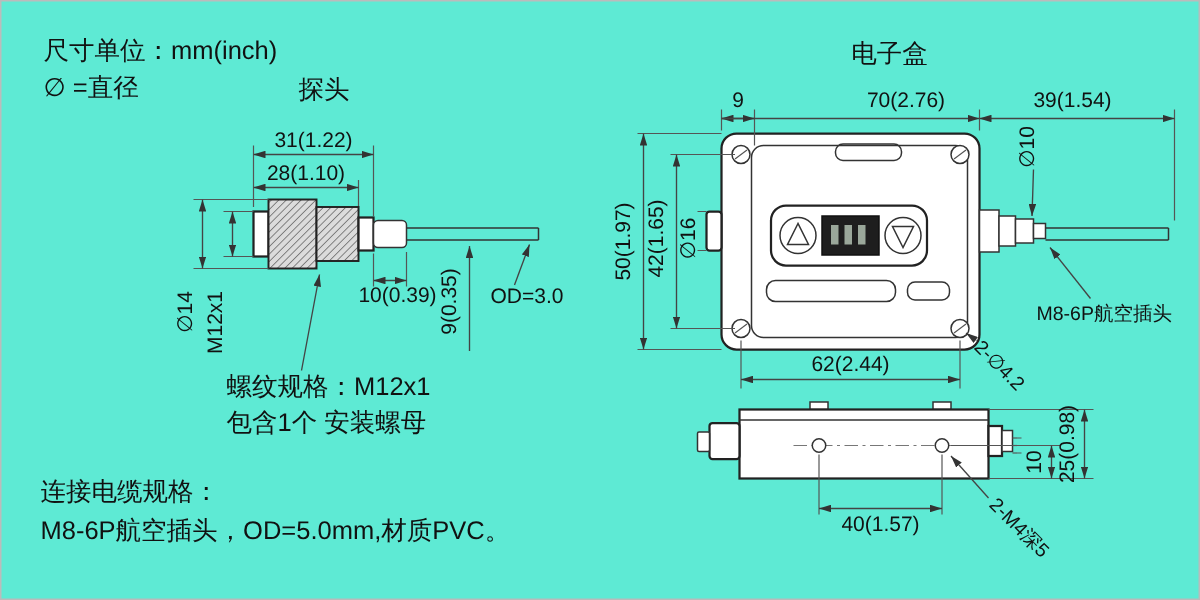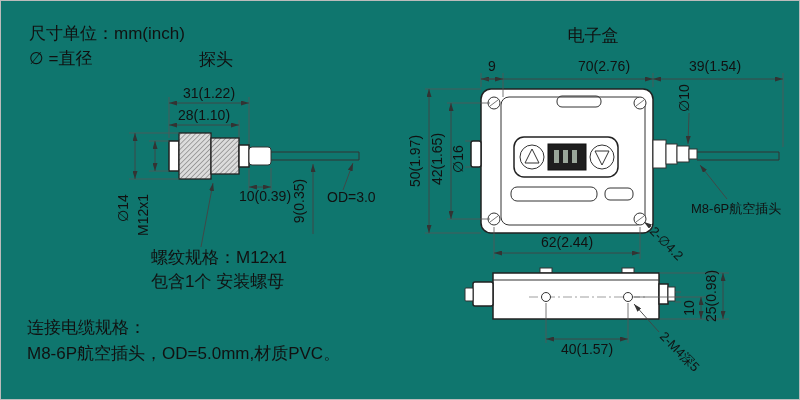--- a/index.html
+++ b/index.html
@@ -1,16 +1,16 @@
 <!DOCTYPE html>
 <html><head>
 <meta charset="utf-8">
 <style>
   html,body{margin:0;padding:0;background:#fff;}
-  #stage{position:relative;width:800px;height:400px;background:#0f766e;border:1px solid #bbb;box-sizing:border-box;overflow:hidden;
+  #stage{position:relative;width:800px;height:400px;background:#5eead4;border:1px solid #bbb;box-sizing:border-box;overflow:hidden;
          font-family:"Liberation Sans","DejaVu Sans",sans-serif;}
   svg{position:absolute;left:0;top:0;}
   .thick{stroke:#222;stroke-width:1.5;fill:#fff;}
   .thin{stroke:#333;stroke-width:1;fill:#fff;}
   .open{stroke:#333;stroke-width:1;fill:none;}
   .dim{stroke:#444;stroke-width:0.9;fill:none;}
   .ext{stroke:#555;stroke-width:0.8;fill:none;}
   .center{stroke:#777;stroke-width:0.7;fill:none;stroke-dasharray:9 3 2 3;}
   text{fill:#111;font-family:"Liberation Sans","DejaVu Sans",sans-serif;}
   .t17{font-size:17px;}

